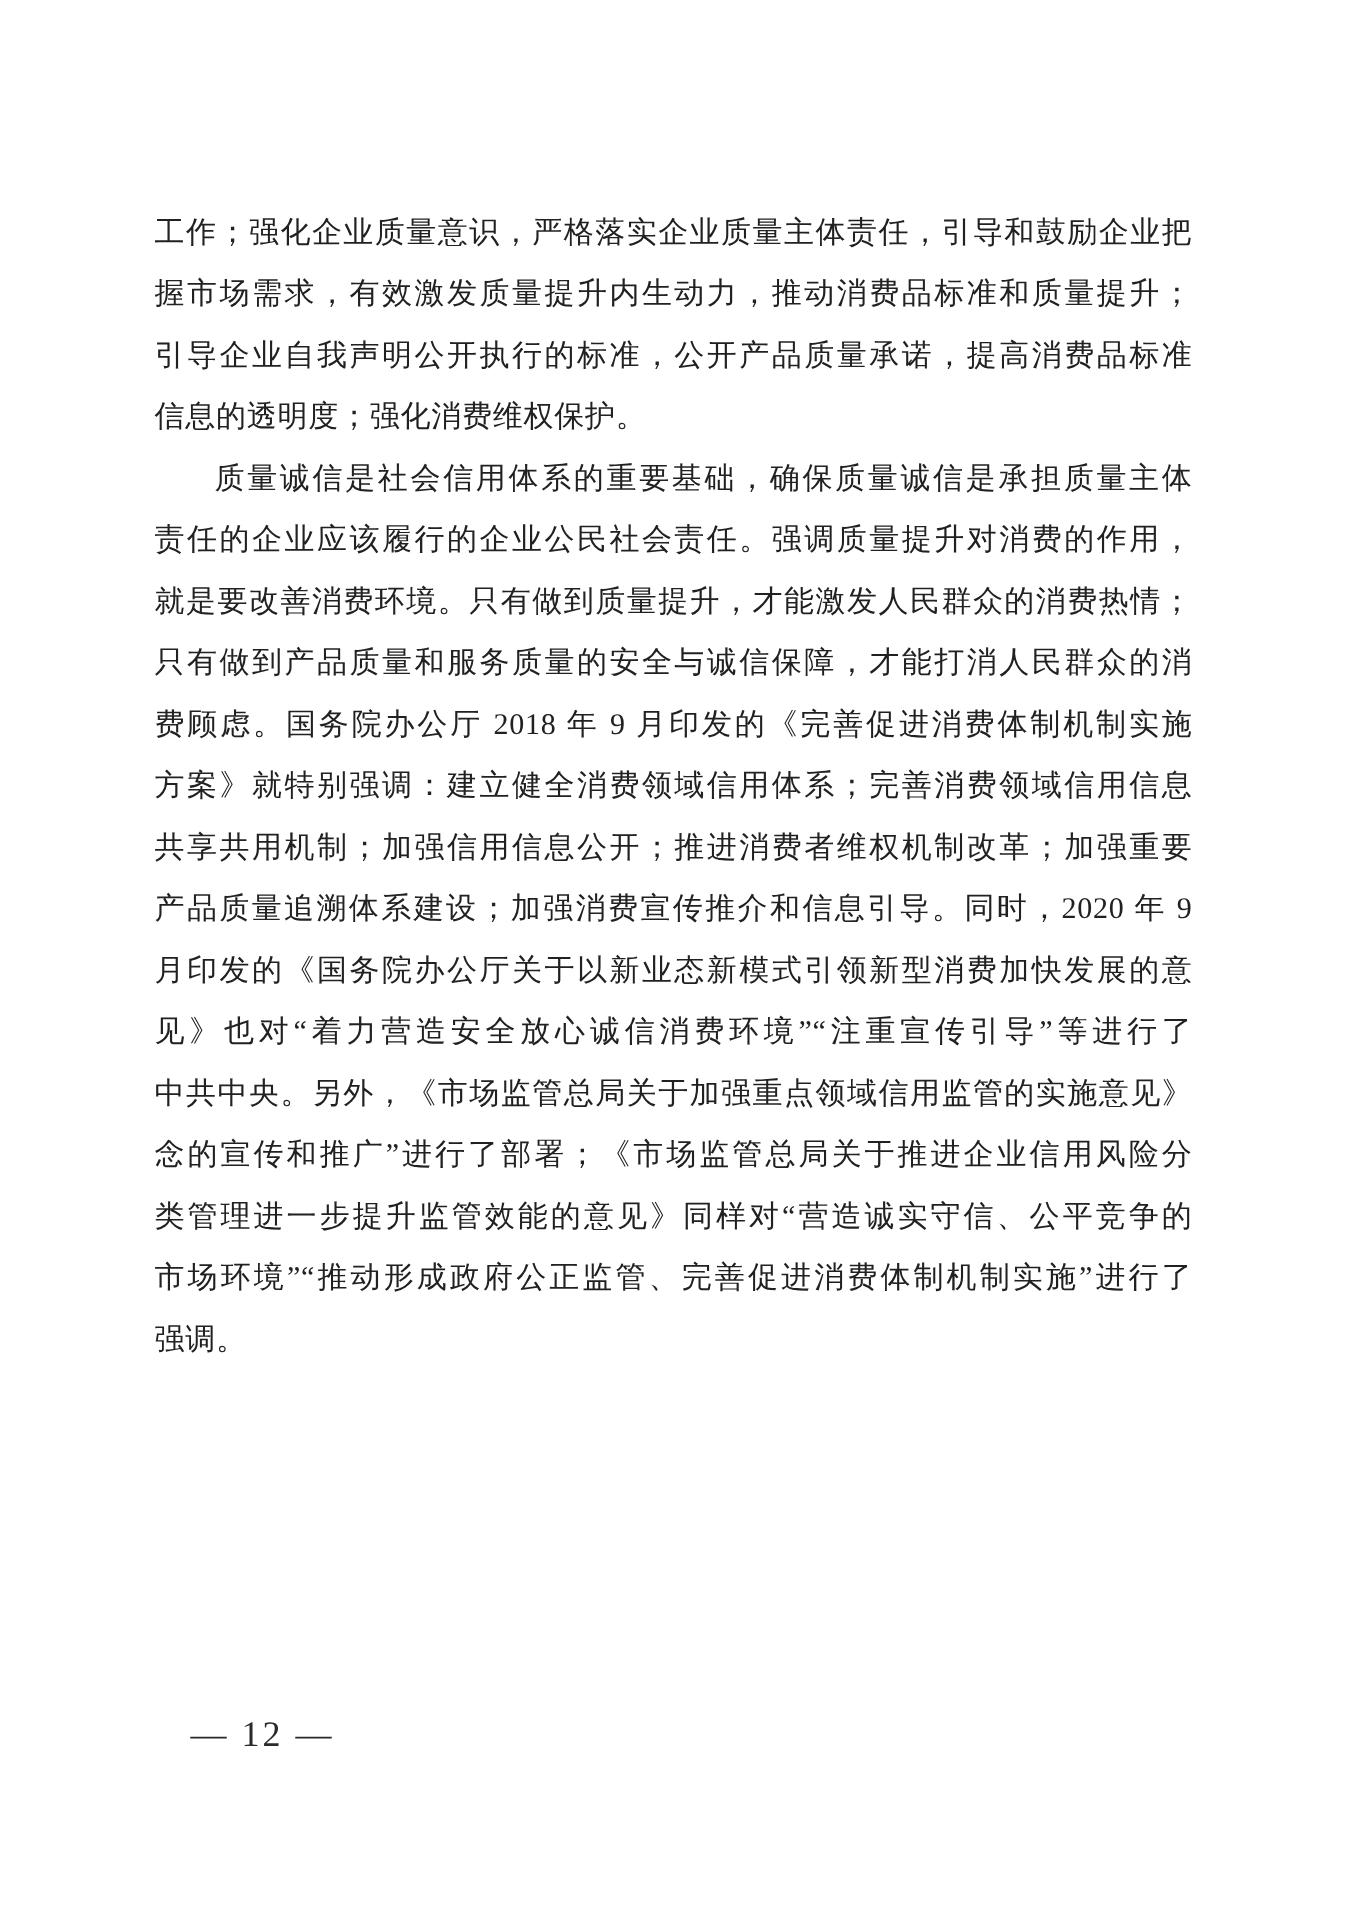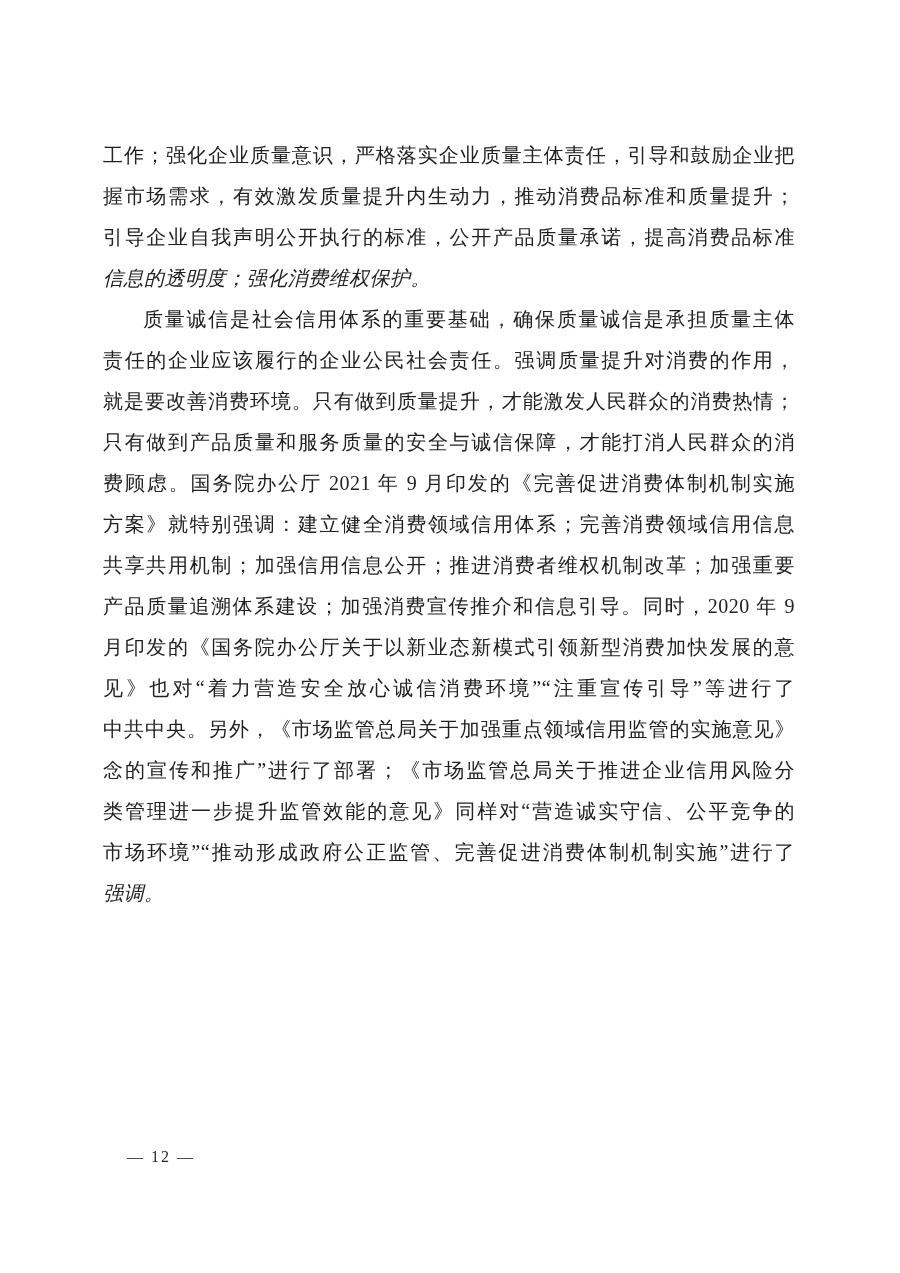--- a/index.html
+++ b/index.html
@@ -27,30 +27,29 @@
     line-height: 41px;
     height: 41px;
     white-space: nowrap;
     text-align: justify;
     text-align-last: justify;
     text-justify: inter-character;
     letter-spacing: 0.5px;
   }
   .line.end {
     text-align-last: left;
-    font-style: italic;
   }
   .line.indent {
     text-indent: 2em;
   }
   .page-footer {
     position: absolute;
     left: 127px;
     top: 1143px;
-    font-size: 16px;
+    font-size: 24px;
     line-height: 28px;
     color: #2a2a2a;
     letter-spacing: 2px;
   }
 </style>
 </head>
 <body>
 
 <div class="page">
 
@@ -61,21 +60,21 @@
       <div class="line">握市场需求，有效激发质量提升内生动力，推动消费品标准和质量提升；</div>
       <div class="line">引导企业自我声明公开执行的标准，公开产品质量承诺，提高消费品标准</div>
       <div class="line end">信息的透明度；强化消费维权保护。</div>
     </div>
 
     <div>
       <div class="line indent">质量诚信是社会信用体系的重要基础，确保质量诚信是承担质量主体</div>
       <div class="line">责任的企业应该履行的企业公民社会责任。强调质量提升对消费的作用，</div>
       <div class="line">就是要改善消费环境。只有做到质量提升，才能激发人民群众的消费热情；</div>
       <div class="line">只有做到产品质量和服务质量的安全与诚信保障，才能打消人民群众的消</div>
-      <div class="line">费顾虑。国务院办公厅 2021 年 9 月印发的《完善促进消费体制机制实施</div>
+      <div class="line">费顾虑。国务院办公厅 2018 年 9 月印发的《完善促进消费体制机制实施</div>
       <div class="line">方案》就特别强调：建立健全消费领域信用体系；完善消费领域信用信息</div>
       <div class="line">共享共用机制；加强信用信息公开；推进消费者维权机制改革；加强重要</div>
       <div class="line">产品质量追溯体系建设；加强消费宣传推介和信息引导。同时，2020 年 9</div>
       <div class="line">月印发的《国务院办公厅关于以新业态新模式引领新型消费加快发展的意</div>
       <div class="line">见》也对“着力营造安全放心诚信消费环境”“注重宣传引导”等进行了</div>
       <div class="line">中共中央。另外，《市场监管总局关于加强重点领域信用监管的实施意见》</div>
       <div class="line">念的宣传和推广”进行了部署；《市场监管总局关于推进企业信用风险分</div>
       <div class="line">类管理进一步提升监管效能的意见》同样对“营造诚实守信、公平竞争的</div>
       <div class="line">市场环境”“推动形成政府公正监管、完善促进消费体制机制实施”进行了</div>
       <div class="line end">强调。</div>

